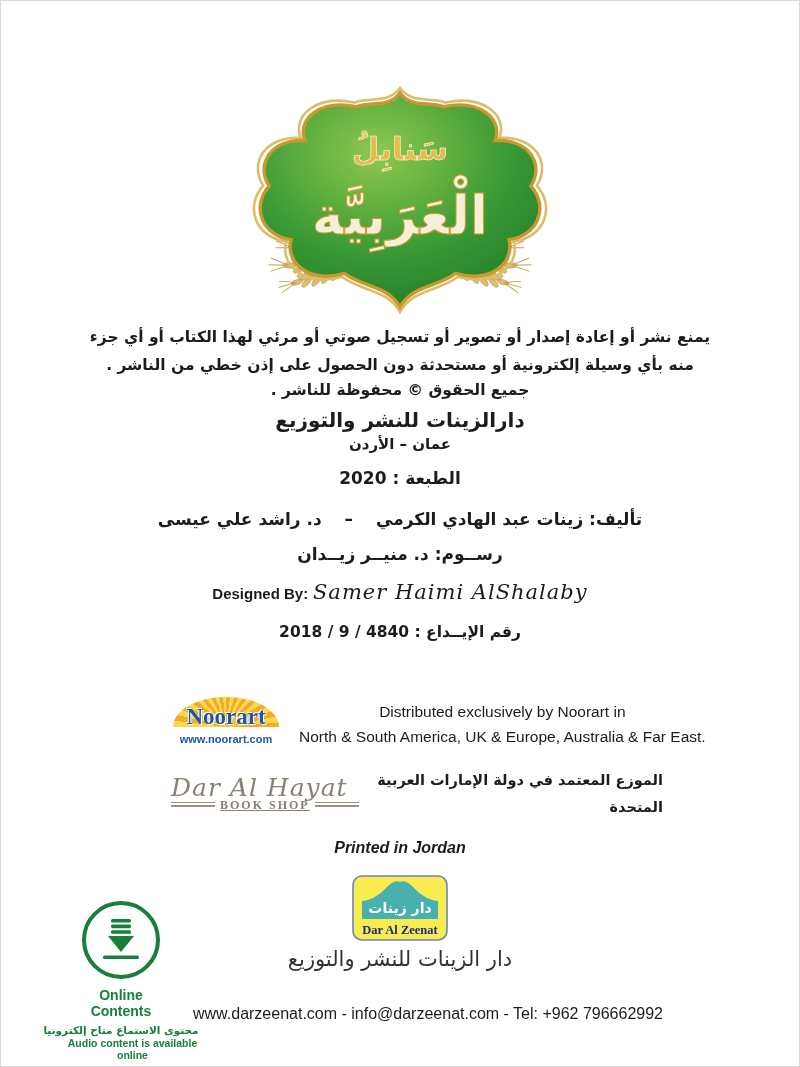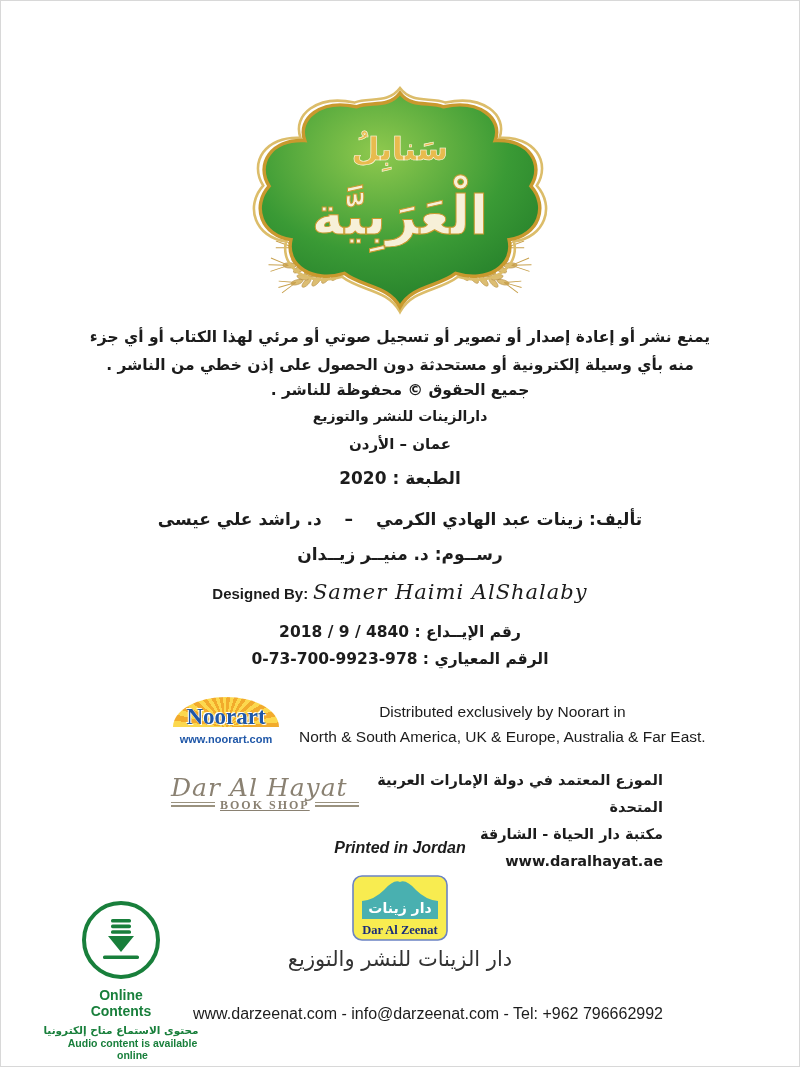--- a/index.html
+++ b/index.html
@@ -10,21 +10,21 @@
   .ar{direction:rtl;font-family:"DejaVu Sans",sans-serif;}
   .b{font-weight:bold;}
   .latin{font-family:"Liberation Sans",sans-serif;}
 
   
   .badge{position:absolute;top:82px;left:50%;transform:translateX(-50%);}
 
   
   .copyright-line{font-size:15.5px;line-height:28px;}
   .rights{font-size:15.5px;}
-  .pub-name{font-size:14px;}
+  .pub-name{font-size:20px;}
   .pub-loc{font-size:15px;}
   .edition{font-size:17px;}
   .credit{font-size:17px;}
   .designed{font-size:15px;}
   .designed .script{font-family:"DejaVu Serif",serif;font-style:italic;font-weight:normal;
                     font-size:21px;letter-spacing:1px;}
   .reg{font-size:15.5px;}
 
   
   .noorart-row{position:absolute;top:696px;left:168px;display:flex;align-items:flex-start;gap:16px;}
@@ -133,21 +133,20 @@
   <div class="abs ar b edition" style="top:467px">الطبعة : 2020</div>
 
   <div class="abs ar b credit" style="top:508px">تأليف: زينات عبد الهادي الكرمي  –  د. راشد علي عيسى</div>
   <div class="abs ar b credit" style="top:543px">رســوم:  د. منيــر زيــدان</div>
   <div class="abs designed" style="top:579px">
     <span class="latin b">Designed By:</span>
     <span class="script">Samer Haimi AlShalaby</span>
   </div>
 
   <div class="abs ar b reg" style="top:622px">رقم الإيــداع : 4840 / 9 / 2018</div>
-  <div class="abs ar b reg" style="top:649px">الرقم المعياري : 978-9923-700-73-0</div>
 
   <div class="noorart-row">
     <div class="noorart-logo">
       <div class="noorart-sun"></div>
       <div class="noorart-name">Noorart</div>
       <div class="noorart-url">www.noorart.com</div>
     </div>
     <div class="noorart-text">
       <div>Distributed exclusively by Noorart in</div>
       <div>North &amp; South America, UK &amp; Europe, Australia &amp; Far East.</div>
@@ -158,21 +157,20 @@
     <div class="hayat-logo">
       <div class="hayat-name">Dar Al Hayat</div>
       <div class="hayat-sub">
         <span class="hayat-lines"></span>
         <span class="shoplabel">BOOK SHOP</span>
         <span class="hayat-lines"></span>
       </div>
     </div>
     <div class="hayat-text">
       <div>الموزع المعتمد في دولة الإمارات العربية المتحدة</div>
-      <div>مكتبة دار الحياة - الشارقة www.daralhayat.ae</div>
     </div>
   </div>
 
   <div class="abs printed" style="top:838px">Printed in Jordan</div>
 
   <div class="zeenat-logo">
     <svg width="96" height="66" viewBox="0 0 96 66">
       <rect x="1" y="1" width="94" height="64" rx="9" fill="#f8ec50" stroke="#6b83c4" stroke-width="1.6"></rect>
       <path d="M10,44 L10,26 Q22,25 32,15 Q42,4 48,7 Q54,4 64,15 Q74,25 86,26 L86,44 Z" fill="#49b0b0"></path>
       <text x="48" y="38" text-anchor="middle" font-size="14" font-weight="bold" fill="#ffffff" direction="rtl">دار زينات</text>

